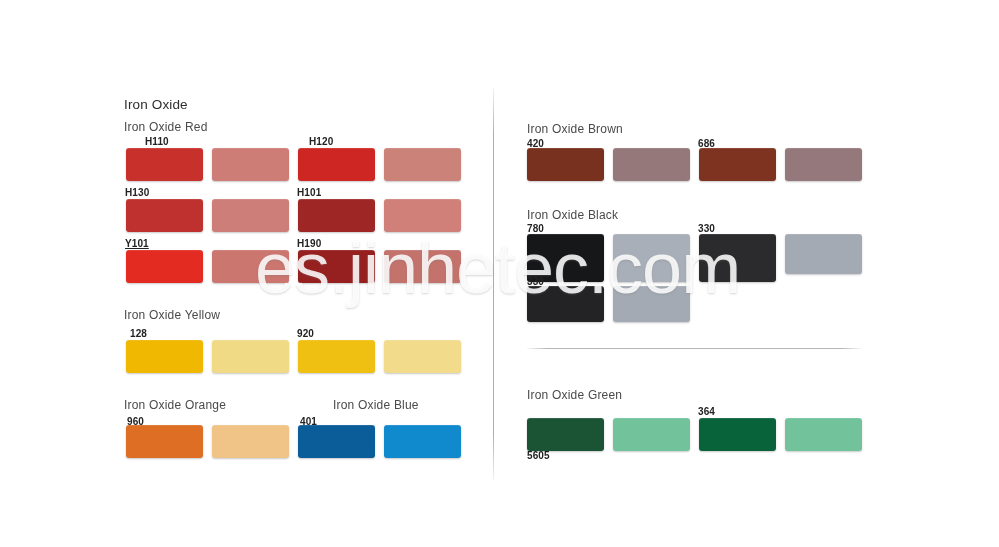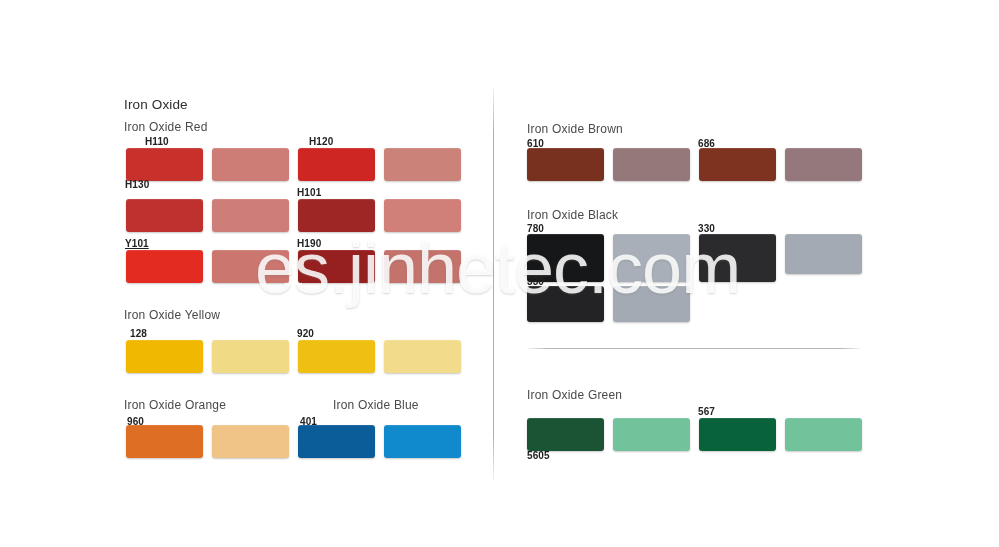--- a/index.html
+++ b/index.html
@@ -113,21 +113,21 @@
   <div class="group-title" style="left:124px; top:120px;">Iron Oxide Red</div>
 
   <div class="code" style="left:125px; top:136px;margin-left:20px;">H110</div>
   <div class="code" style="left:297px; top:136px;padding-left:12px;">H120</div>
 
   <div class="swatch" style="left:126px; top:148px; background:#C8302C;"></div>
   <div class="swatch" style="left:212px; top:148px; background:#CE7C76;"></div>
   <div class="swatch" style="left:298px; top:148px; background:#CE2622;"></div>
   <div class="swatch" style="left:384px; top:148px; background:#CB8279;"></div>
 
-  <div class="code" style="left:125px; top:179px;">H130</div>
+  <div class="code" style="left:125px; top:187px;">H130</div>
   <div class="code" style="left:297px; top:187px;">H101</div>
 
   <div class="swatch" style="left:126px; top:199px; background:#BE312F;"></div>
   <div class="swatch" style="left:212px; top:199px; background:#CE7E79;"></div>
   <div class="swatch" style="left:298px; top:199px; background:#9E2725;"></div>
   <div class="swatch" style="left:384px; top:199px; background:#D08079;"></div>
 
   <div class="code" style="left:125px; top:238px;text-decoration:underline;">Y101</div>
   <div class="code" style="left:297px; top:238px;">H190</div>
 
@@ -154,21 +154,21 @@
 
   <div class="swatch" style="left:126px; top:425px; background:#DE6E23;"></div>
   <div class="swatch" style="left:212px; top:425px; background:#F0C387;"></div>
   <div class="swatch" style="left:298px; top:425px; background:#0A5D99;"></div>
   <div class="swatch" style="left:384px; top:425px; background:#1189CD;"></div>
 
   <div class="v-divider"></div>
 
   <div class="group-title" style="left:527px; top:122px;">Iron Oxide Brown</div>
 
-  <div class="code" style="left:527px; top:138px;">610</div>
+  <div class="code" style="left:527px; top:138px;">420</div>
   <div class="code" style="left:698px; top:138px;">686</div>
 
   <div class="swatch" style="left:527px; top:148px; background:#79311F;"></div>
   <div class="swatch" style="left:613px; top:148px; background:#95787A;"></div>
   <div class="swatch" style="left:699px; top:148px; background:#7E3220;"></div>
   <div class="swatch" style="left:785px; top:148px; background:#95787B;"></div>
 
   <div class="group-title" style="left:527px; top:208px;">Iron Oxide Black</div>
 
   <div class="code" style="left:527px; top:223px;">780</div>
@@ -182,21 +182,21 @@
   <div class="code" style="left:527px; top:276px;">330</div>
 
   <div class="swatch" style="left:527px; top:286px; height:36px; background:#232326;"></div>
   <div class="swatch" style="left:613px; top:286px; height:36px; background:#A3AAB3;"></div>
 
   <div class="h-divider"></div>
 
   <div class="group-title" style="left:527px; top:388px;">Iron Oxide Green</div>
 
   <div class="code" style="left:527px; top:406px;margin-top:44px;">5605</div>
-  <div class="code" style="left:698px; top:406px;">567</div>
+  <div class="code" style="left:698px; top:406px;">364</div>
 
   <div class="swatch" style="left:527px; top:418px; background:#1B5434;"></div>
   <div class="swatch" style="left:613px; top:418px; background:#72C39B;"></div>
   <div class="swatch" style="left:699px; top:418px; background:#09633A;"></div>
   <div class="swatch" style="left:785px; top:418px; background:#72C39B;"></div>
 
   <div class="watermark">
     <div class="watermark-text">es.jinhetec.com</div>
   </div>
 

